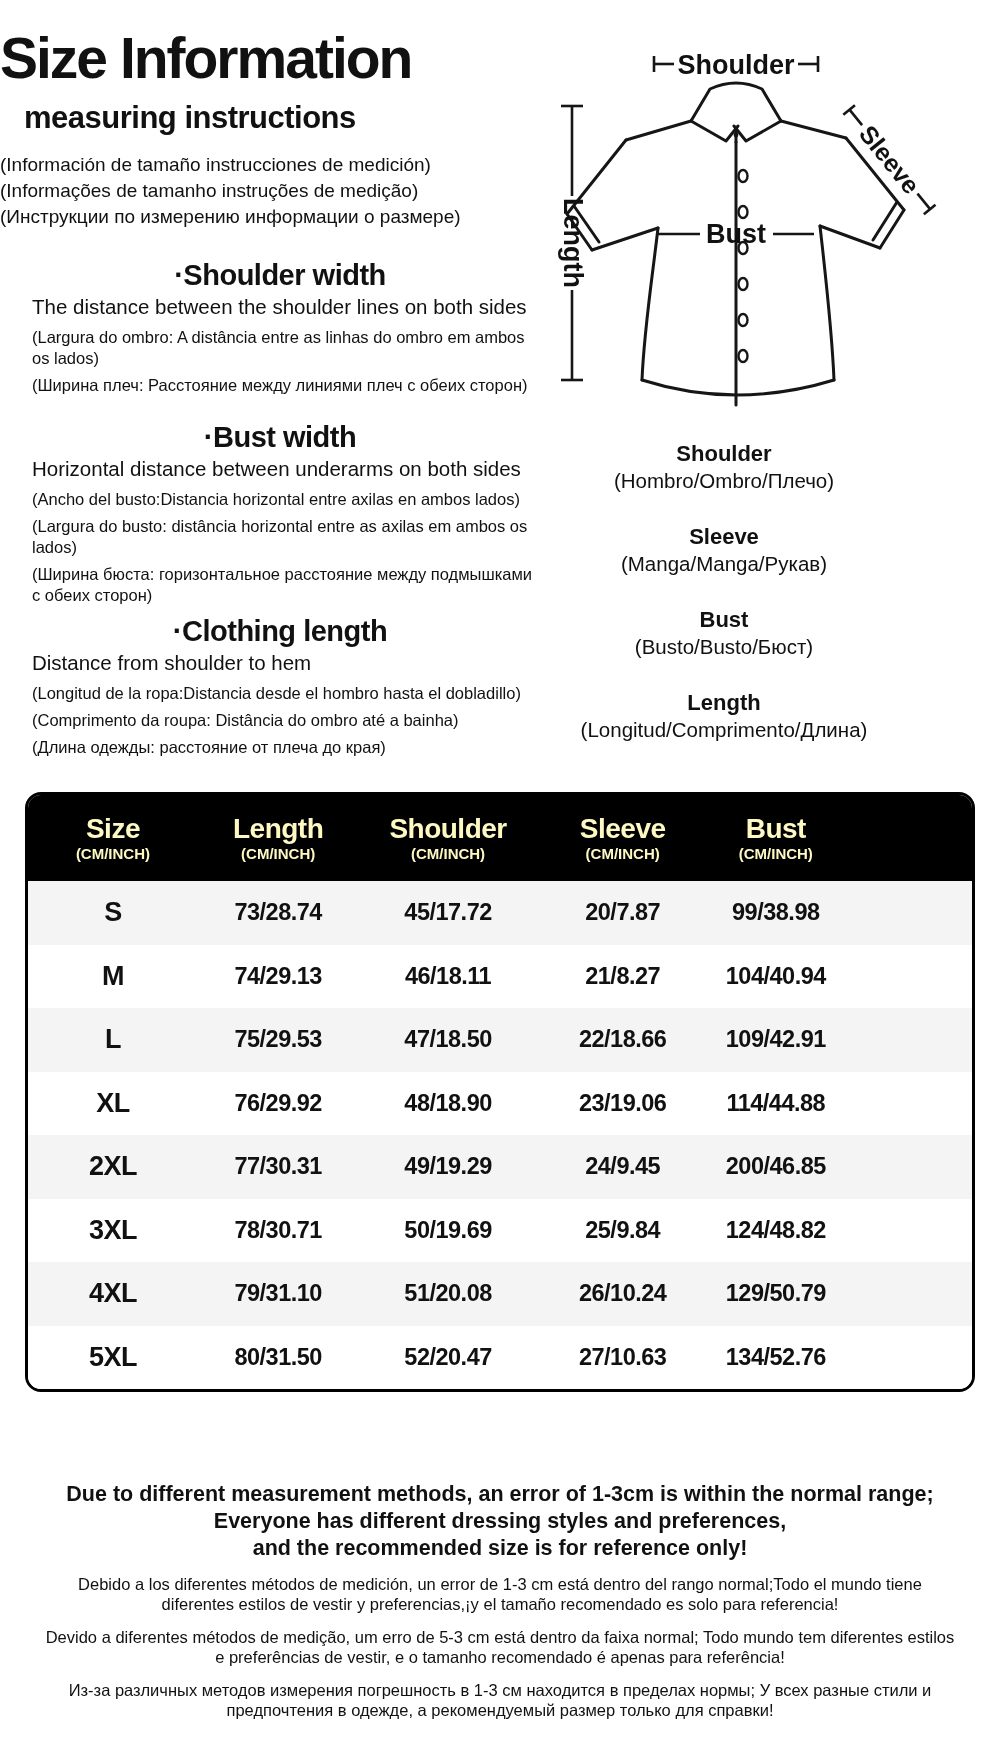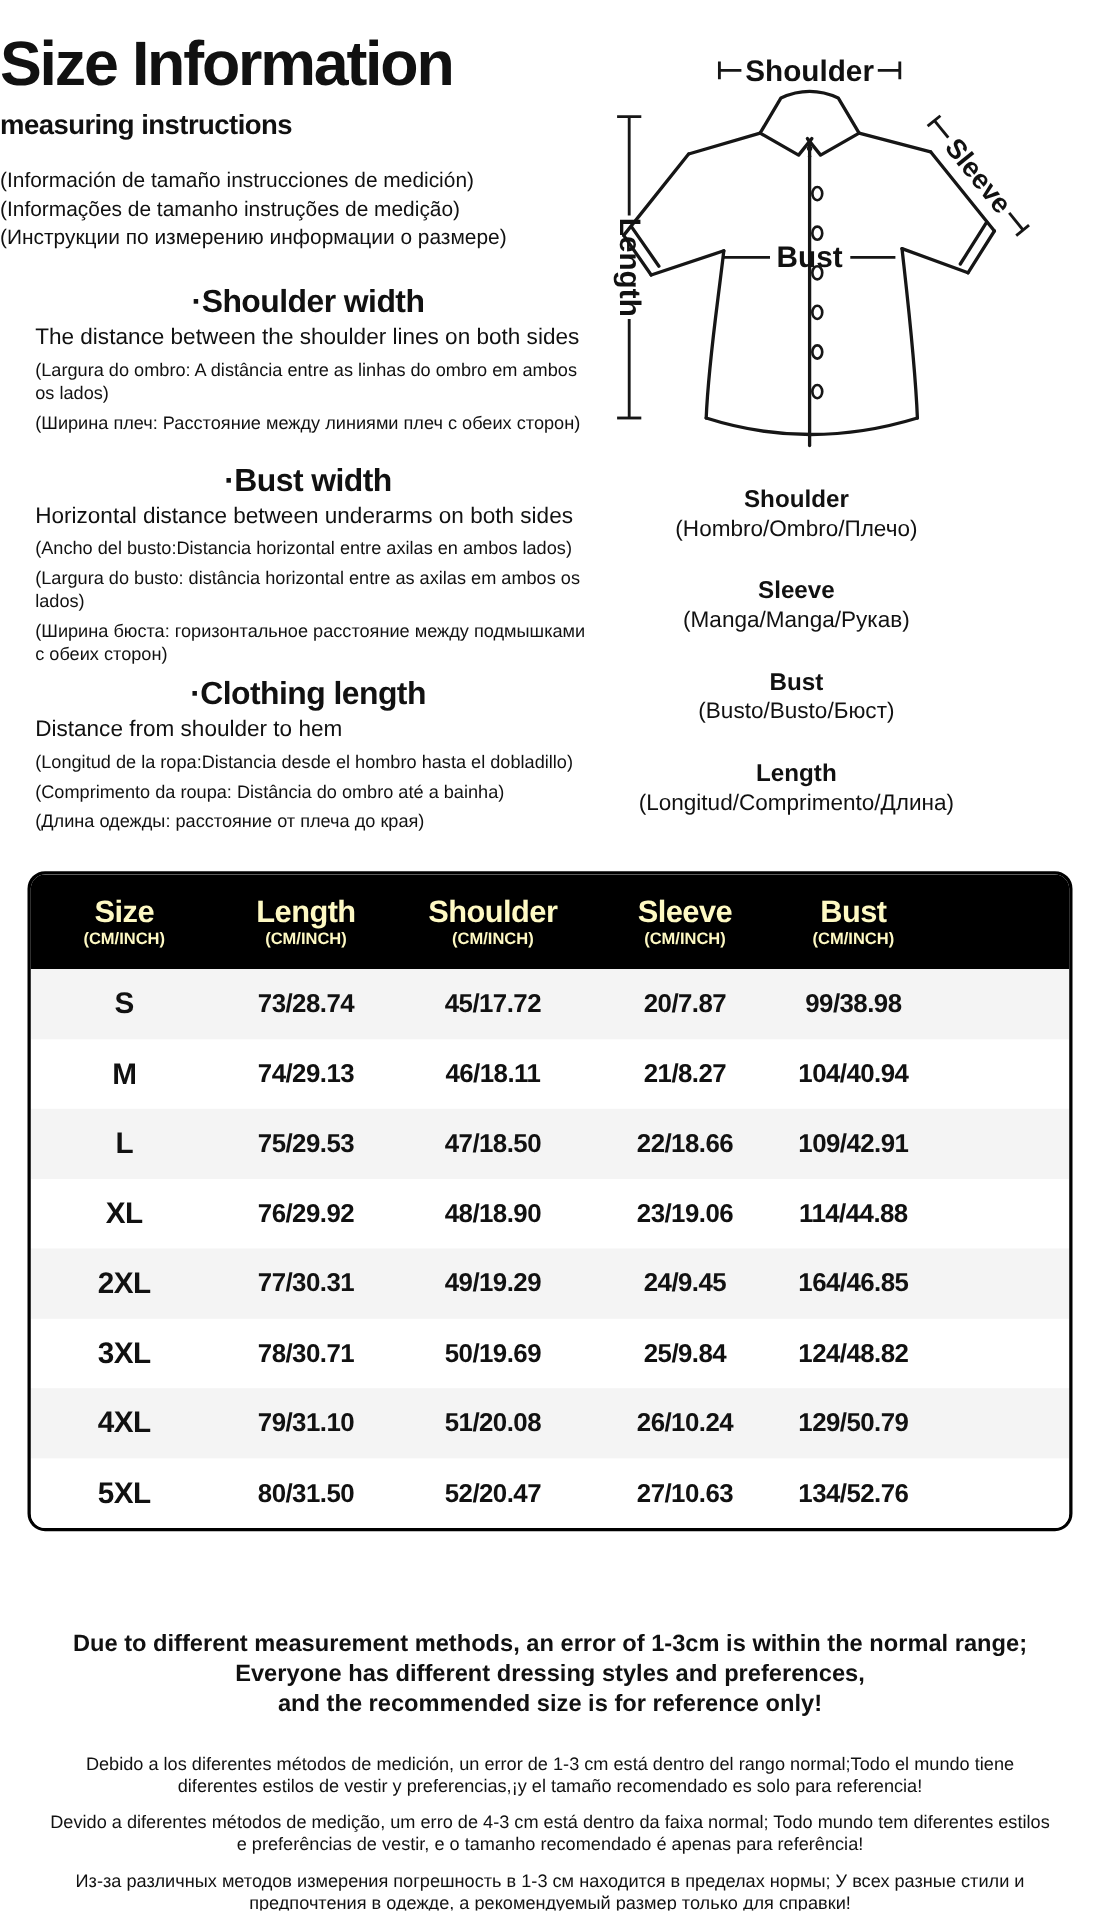--- a/index.html
+++ b/index.html
@@ -2,22 +2,22 @@
 <html><head>
 <meta charset="utf-8">
 <style>
   html,body{margin:0;padding:0;background:#fff;}
   .canvas{position:relative;width:1000px;height:1737px;background:#ffffff;overflow:hidden;
           font-family:"Liberation Sans","DejaVu Sans",sans-serif;color:#111;}
   
   .left-col{position:absolute;left:22px;top:0;width:516px;}
   .main-title{position:absolute;left:0;top:30px;width:516px;font-size:57px;font-weight:bold;
               letter-spacing:-2px;line-height:1.0;white-space:nowrap;}
-  .sub-title{position:absolute;left:0;top:100px;width:516px;font-size:25px;font-weight:bold;
-             letter-spacing:-0.5px;}
+  .sub-title{position:absolute;left:0;top:100px;width:516px;font-size:31px;font-weight:bold;
+             letter-spacing:-0.5px;padding-left:24px;}
   .title-trans{position:absolute;left:0;top:152px;width:516px;font-size:19px;line-height:26px;}
   .section{position:absolute;left:0;width:516px;}
   .sec1{top:260px;} .sec2{top:422px;} .sec3{top:616px;}
   .sec-heading{font-size:29px;font-weight:bold;letter-spacing:-0.5px;line-height:1.1;margin:0;text-align:center;}
   .sec-desc{font-size:20.5px;line-height:1.15;margin:3px 0 9px 10px;}
   .sec-note{font-size:16.5px;line-height:21px;margin:0 0 6px 10px;}
   
   .diagram{position:absolute;left:540px;top:28px;width:460px;height:392px;}
   .diagram svg{display:block;}
   .shirt-line{fill:none;stroke:#161616;stroke-width:3;stroke-linejoin:round;stroke-linecap:round;}
@@ -38,21 +38,21 @@
   .th-unit{font-size:15px;font-weight:bold;line-height:19px;}
   .tr{display:grid;grid-template-columns:18% 17% 19% 18% 28%;height:63.5px;align-items:center;background:#fff;}
   .tr.alt{background:#f4f4f4;}
   .td{text-align:center;font-size:23.5px;font-weight:bold;letter-spacing:-0.5px;}
   .td.size-cell{font-size:27px;}
   .c5{padding-right:128px;}
   
   .footer{position:absolute;left:40px;top:1481px;width:920px;text-align:center;}
   .footer-bold{font-size:21.5px;font-weight:bold;line-height:27px;}
   .footer-note{font-size:16.5px;line-height:20px;margin-top:13px;}
-  .footer-note.first{margin-top:32px;}
+  .footer-note.first{margin-top:12px;}
 </style>
 </head>
 <body>
 
 <div class="canvas">
 
   <div class="main-title">Size Information</div>
   <div class="sub-title">measuring instructions</div>
   <div class="title-trans">
     <div>(Información de tamaño instrucciones de medición)</div>
@@ -223,21 +223,21 @@
       <span class="td c2">76/29.92</span>
       <span class="td c3">48/18.90</span>
       <span class="td c4">23/19.06</span>
       <span class="td c5">114/44.88</span>
     </div>
     <div class="tr alt">
       <span class="td size-cell c1">2XL</span>
       <span class="td c2">77/30.31</span>
       <span class="td c3">49/19.29</span>
       <span class="td c4">24/9.45</span>
-      <span class="td c5">164/46.85</span>
+      <span class="td c5">200/46.85</span>
     </div>
     <div class="tr">
       <span class="td size-cell c1">3XL</span>
       <span class="td c2">78/30.71</span>
       <span class="td c3">50/19.69</span>
       <span class="td c4">25/9.84</span>
       <span class="td c5">124/48.82</span>
     </div>
     <div class="tr alt">
       <span class="td size-cell c1">4XL</span>
@@ -253,17 +253,17 @@
       <span class="td c4">27/10.63</span>
       <span class="td c5">134/52.76</span>
     </div>
   </div>
 
   <div class="footer">
     <div class="footer-bold">Due to different measurement methods, an error of 1-3cm is within the normal range;</div>
     <div class="footer-bold">Everyone has different dressing styles and preferences,</div>
     <div class="footer-bold">and the recommended size is for reference only!</div>
     <div class="footer-note first">Debido a los diferentes métodos de medición, un error de 1-3 cm está dentro del rango normal;Todo el mundo tiene diferentes estilos de vestir y preferencias,¡y el tamaño recomendado es solo para referencia!</div>
-    <div class="footer-note">Devido a diferentes métodos de medição, um erro de 4-3 cm está dentro da faixa normal; Todo mundo tem diferentes estilos e preferências de vestir, e o tamanho recomendado é apenas para referência!</div>
+    <div class="footer-note">Devido a diferentes métodos de medição, um erro de 5-3 cm está dentro da faixa normal; Todo mundo tem diferentes estilos e preferências de vestir, e o tamanho recomendado é apenas para referência!</div>
     <div class="footer-note">Из-за различных методов измерения погрешность в 1-3 см находится в пределах нормы; У всех разные стили и предпочтения в одежде, а рекомендуемый размер только для справки!</div>
   </div>
 
 </div>
 
 </body></html>

